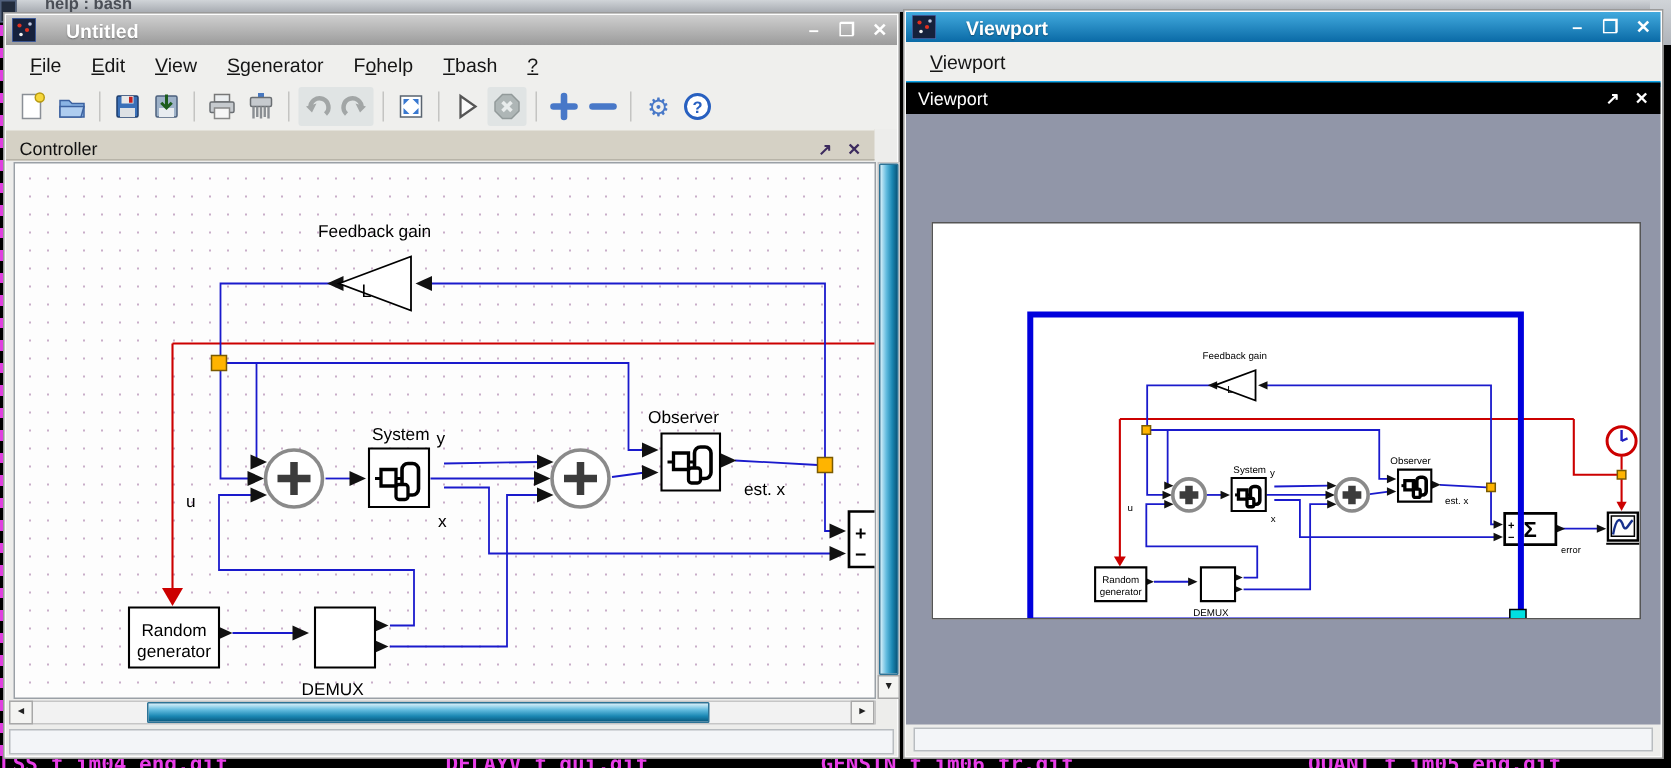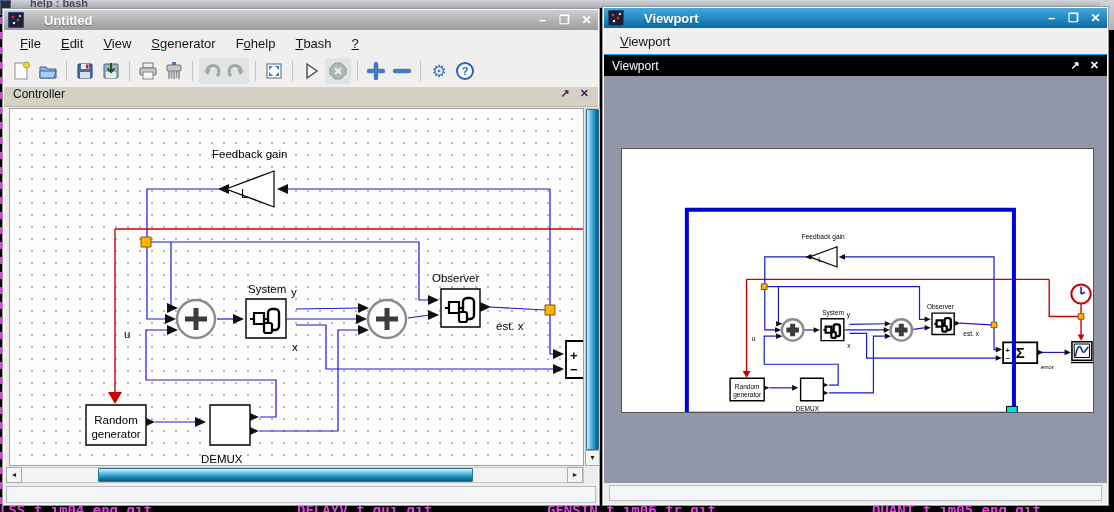--- a/index.html
+++ b/index.html
@@ -32,22 +32,22 @@
   .menu-item{font-size:13px;color:#151515;padding:3px 8px;}
   .menu-item u{text-decoration:underline;}
 
   
   #win-scicos{left:2px;top:8px;width:596px;height:496px;}
   #toolbar{position:absolute;left:1px;right:1px;top:47px;height:30px;background:#efefed;
      display:flex;align-items:center;padding:0 6px;gap:2px;}
   .tb-icon{width:24px;height:24px;display:flex;align-items:center;justify-content:center;}
   .tb-sep{width:1px;height:20px;background:#c4c4c2;margin:0 4px;}
   .tb-group-disabled{display:flex;background:#e0e4e4;border-radius:2px;padding:1px;}
-  #controller-bar{position:absolute;left:1px;right:1px;top:77px;height:19px;background:#d5d1c5;
-     display:flex;align-items:flex-start;padding:0 9px;border-top:1px solid #efefec;border-bottom:1px solid #b8b4a8;}
+  #controller-bar{position:absolute;left:1px;right:16px;top:77px;height:19px;background:#d5d1c5;
+     display:flex;align-items:flex-end;padding:0 9px;border-top:1px solid #efefec;border-bottom:1px solid #b8b4a8;}
   #controller-title{font-size:12px;color:#111;}
   .dock-btns{margin-left:auto;display:flex;gap:10px;}
   .dock-btn{font-size:11px;font-weight:bold;color:#3c2a5e;}
   #canvas-frame{position:absolute;left:6px;top:99px;width:575px;height:358px;background:#fdfdfd;
      border:1px solid #9aa0a6;box-sizing:border-box;
      background-image:radial-gradient(circle,#c9aec9 1px,rgba(0,0,0,0) 1px);background-size:12px 12px;background-position:4px 4px;}
   #main-svg{position:absolute;left:0;top:0;}
 
   
   .sb-track{position:absolute;background:#f2f2f2;border:1px solid #c6c6c6;box-sizing:border-box;}

